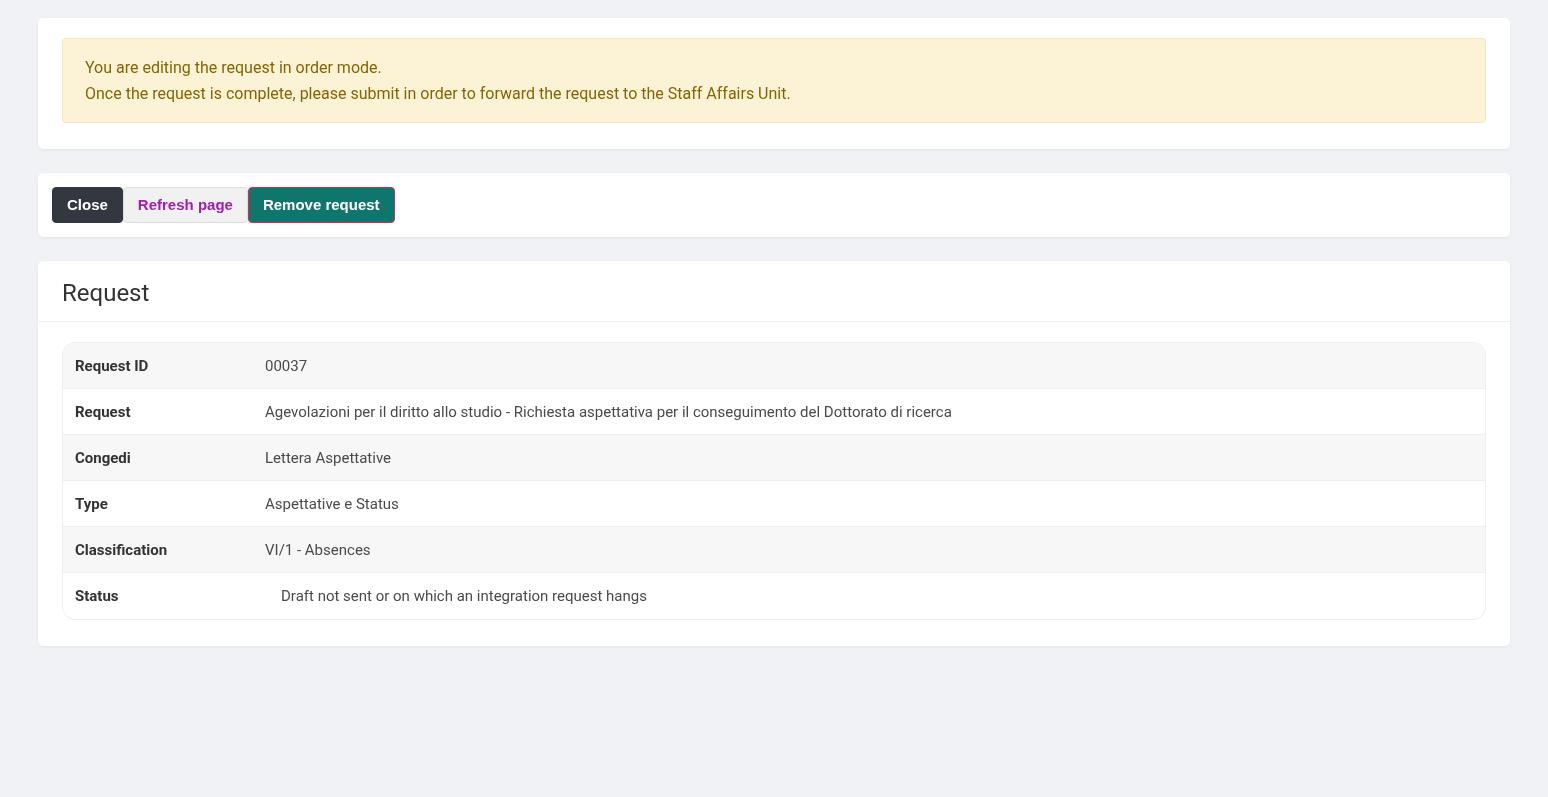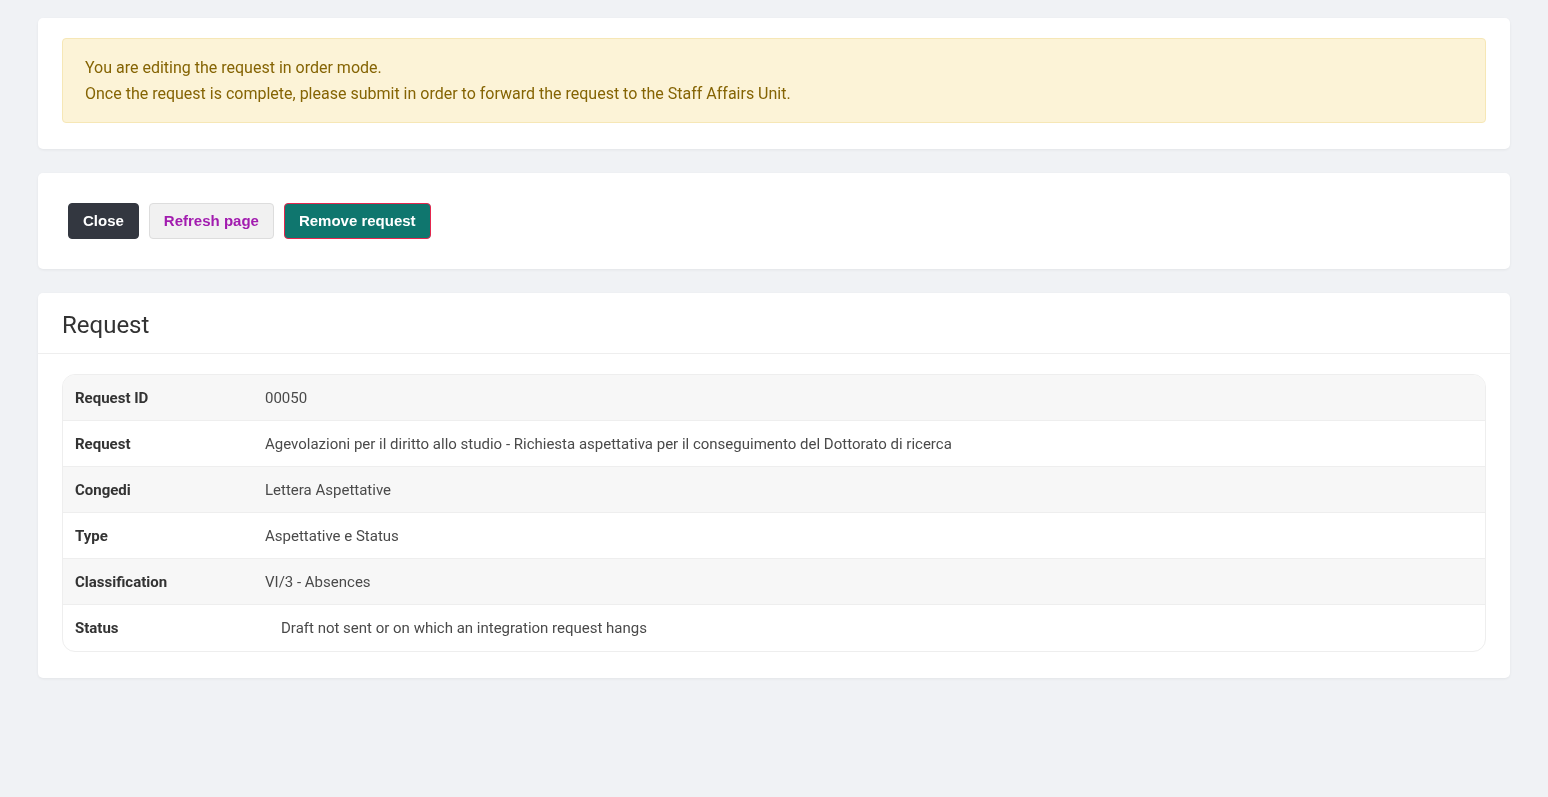--- a/index.html
+++ b/index.html
@@ -35,23 +35,22 @@
     .alert-warning {
       background-color: #fcf3d7;
       border: 1px solid #f6e7b6;
       border-radius: 4px;
       padding: 16px 22px;
       color: #856404;
       line-height: 1.6;
       font-size: 16px;
     }
     .button-row {
-      padding: 30px;
+      padding: 14px;
       display: flex;
-      gap: 10px;
     }
     .btn {
       display: inline-block;
       font-weight: 600;
       padding: 8px 14px;
       font-size: 15px;
       border-radius: 4px;
       border: 1px solid transparent;
       cursor: pointer;
       line-height: 1.2;
@@ -125,37 +124,37 @@
 
 <div class="card">
   <div class="card-header">
     <h2>Request</h2>
   </div>
   <div class="card-body">
     <div class="details-table">
 
     <div class="details-row striped">
           <div class="details-label">Request ID</div>
-          <div class="details-value">00050</div>
+          <div class="details-value">00037</div>
         </div>
         <div class="details-row">
           <div class="details-label">Request</div>
           <div class="details-value">Agevolazioni per il diritto allo studio - Richiesta aspettativa per il conseguimento del Dottorato di ricerca</div>
         </div>
         <div class="details-row striped">
           <div class="details-label">Congedi</div>
           <div class="details-value">Lettera Aspettative</div>
         </div>
         <div class="details-row">
           <div class="details-label">Type</div>
           <div class="details-value">Aspettative e Status</div>
         </div>
         <div class="details-row striped">
           <div class="details-label">Classification</div>
-          <div class="details-value">VI/3 - Absences</div>
+          <div class="details-value">VI/1 - Absences</div>
         </div>
         <div class="details-row">
           <div class="details-label">Status</div>
           <div class="details-value indent">Draft not sent or on which an integration request hangs</div>
         </div>
       </div>
   </div>
 </div>
 
 </body></html>

